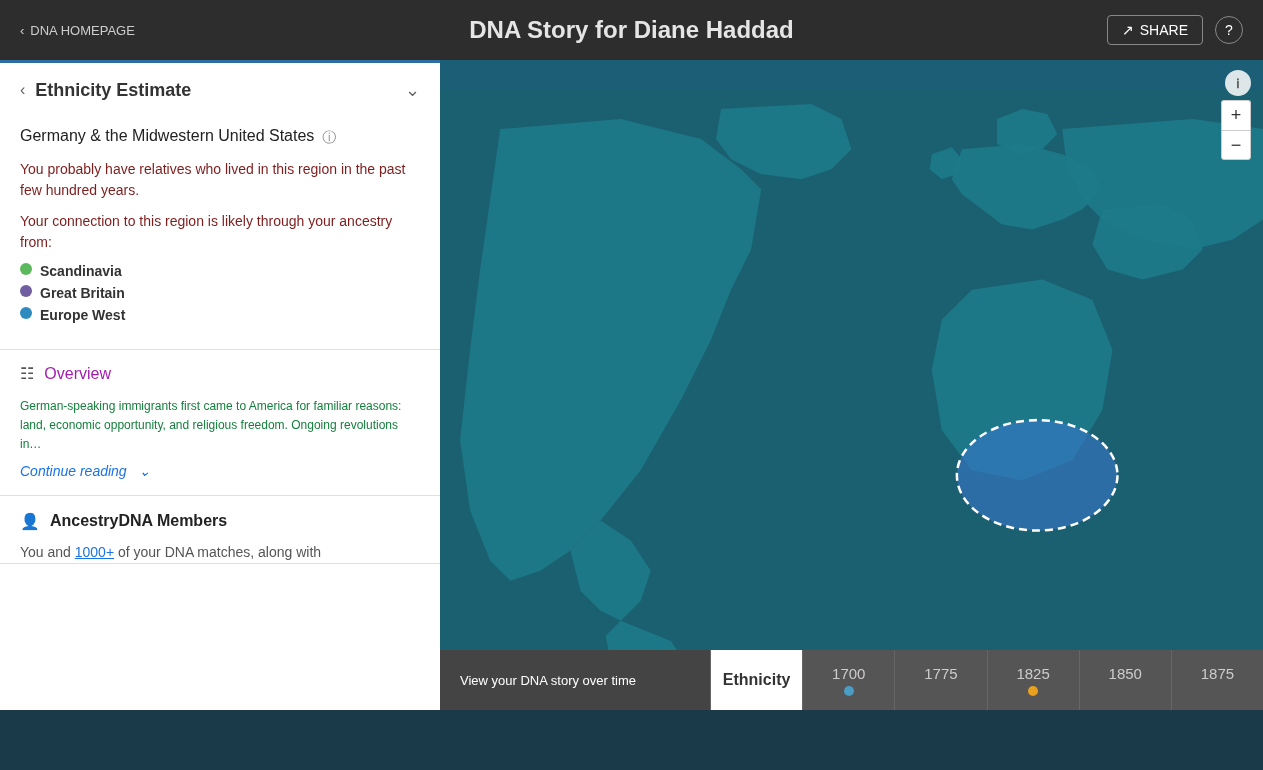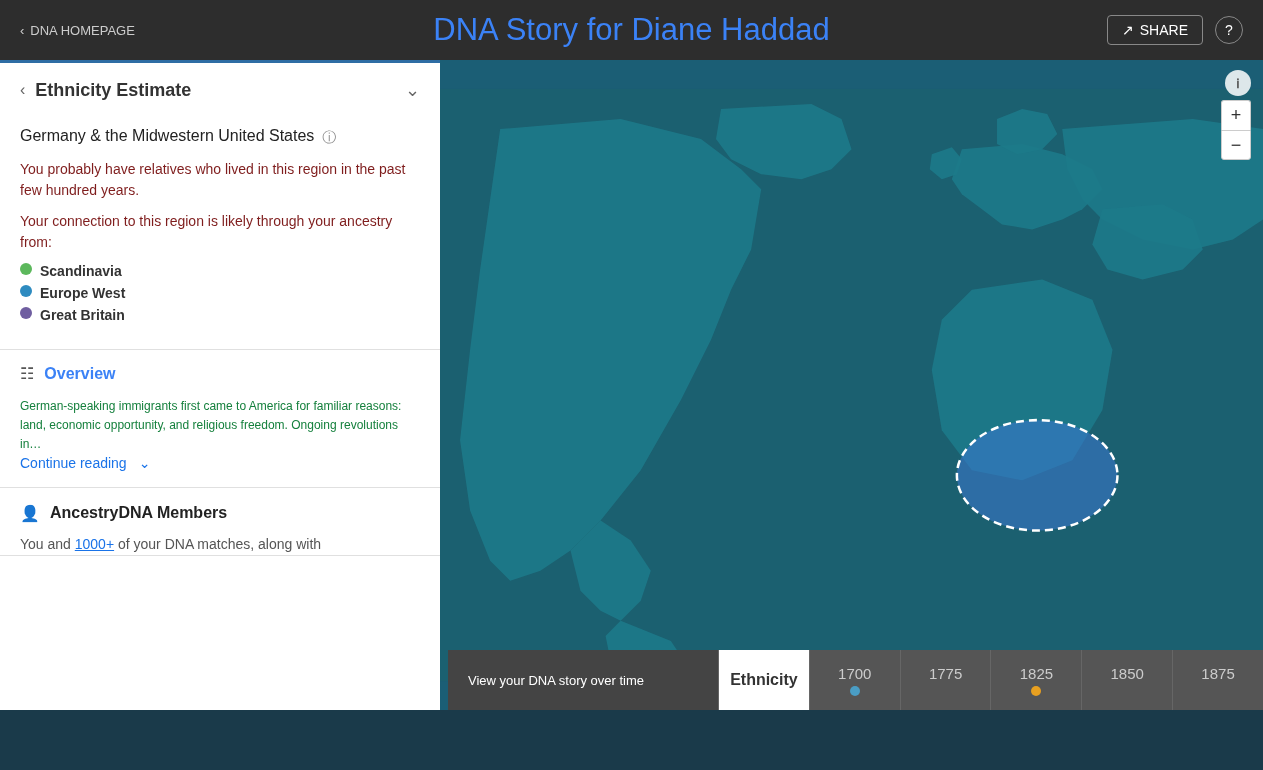--- a/index.html
+++ b/index.html
@@ -6,21 +6,21 @@
     body { font-family: -apple-system, BlinkMacSystemFont, 'Segoe UI', Arial, sans-serif; width: 1263px; height: 770px; overflow: hidden; background: #1a3a4a; }
 
     
     .header {
       display: flex; align-items: center; justify-content: space-between;
       background: #2d2d2d; color: white; height: 60px; padding: 0 20px;
       position: relative; z-index: 10;
     }
     .header-left { display: flex; align-items: center; gap: 6px; cursor: pointer; }
     .header-left span { font-size: 13px; color: #ccc; }
-    .header-title { font-size: 31px; font-weight: 400; color: #3b82f6; position: absolute; left: 50%; transform: translateX(-50%); }
+    .header-title { font-size: 24px; font-weight: 700; color: #e5e5e5; position: absolute; left: 50%; transform: translateX(-50%); }
     .header-right { display: flex; align-items: center; gap: 12px; }
     .share-btn {
       display: flex; align-items: center; gap: 6px; background: transparent;
       border: 1px solid #888; color: white; padding: 6px 14px; border-radius: 4px;
       cursor: pointer; font-size: 14px;
     }
     .help-btn {
       width: 28px; height: 28px; border-radius: 50%; border: 1px solid #888;
       background: transparent; color: white; font-size: 14px; cursor: pointer;
       display: flex; align-items: center; justify-content: center;
@@ -57,24 +57,24 @@
     .ancestry-item { display: flex; gap: 8px; font-size: 14px; font-weight: 600; color: #333; margin-bottom: 6px; }
     .dot { width: 12px; height: 12px; border-radius: 50%; flex-shrink: 0; }
     .dot-green { background: #5cb85c; }
     .dot-blue { background: #2e8bc0; }
     .dot-purple { background: #6f5ea0; }
 
     
     .overview-panel { border-bottom: 1px solid #e0e0e0; }
     .overview-header { display: flex; align-items: center; gap: 10px; padding: 14px 20px; }
     .overview-icon { font-size: 16px; color: #555; }
-    .overview-title { font-size: 16px; font-weight: 700; color: #3b82f6; }
+    .overview-title { font-size: 16px; font-weight: 400; color: #a21caf; }
     .overview-content { padding: 0 20px 16px 20px; }
     .overview-text { font-size: 12px; color: #15803d; line-height: 1.6; }
-    .continue-link { display: flex; align-items: center; gap: 12px; color: #1a73e8; font-size: 14px; cursor: pointer; text-decoration: none; }
+    .continue-link { display: flex; align-items: center; gap: 12px; color: #1a73e8; font-size: 14px; cursor: pointer; margin-top: 8px; text-decoration: none; font-style: italic; }
 
     
     .members-panel { }
     .members-header { display: flex; align-items: center; gap: 10px; padding: 16px 20px 10px 20px; }
     .members-icon { font-size: 16px; color: #555; }
     .members-title { font-size: 16px; font-weight: 700; color: #222; }
     .members-content { padding: 0 20px; }
     .members-text { font-size: 14px; color: #555; line-height: 1.6; }
     .members-link { color: #1a73e8; text-decoration: underline; cursor: pointer; }
 
@@ -101,21 +101,21 @@
     }
     .zoom-btn:first-child { border-bottom: none; border-radius: 3px 3px 0 0; }
     .zoom-btn:last-child { border-radius: 0 0 3px 3px; }
 
     
     .map-svg { width: 100%; height: 100%; }
 
     
     .timeline-bar {
       height: 60px; background: #555; display: flex; align-items: stretch;
-      position: absolute; bottom: 0; left: 8px; right: 0; z-index: 10;
+      position: absolute; bottom: 0; left: 0; right: 0; z-index: 10;
     }
     .timeline-label {
       display: flex; align-items: center; padding: 0 20px;
       color: white; font-size: 13px; background: #444; min-width: 270px;
     }
     .timeline-item {
       flex: 1; display: flex; flex-direction: column; align-items: center;
       justify-content: center; border-left: 1px solid #666; cursor: pointer;
       position: relative;
     }
@@ -172,26 +172,26 @@
           <span class="info-icon">ⓘ</span>
         </div>
         <p class="region-desc">You probably have relatives who lived in this region in the past few hundred years.</p>
         <p class="region-desc">Your connection to this region is likely through your ancestry from:</p>
         <ul class="ancestry-list">
           <li class="ancestry-item">
             <span class="dot dot-green"></span>
             <span>Scandinavia</span>
           </li>
           <li class="ancestry-item">
+            <span class="dot dot-purple"></span>
+            <span>Great Britain</span>
+          </li>
+          <li class="ancestry-item">
             <span class="dot dot-blue"></span>
             <span>Europe West</span>
-          </li>
-          <li class="ancestry-item">
-            <span class="dot dot-purple"></span>
-            <span>Great Britain</span>
           </li>
         </ul>
       </div>
     </div>
 
     <div class="overview-panel panel">
       <div class="overview-header">
         <span class="overview-icon">☷</span>
         <span class="overview-title">Overview</span>
       </div>

